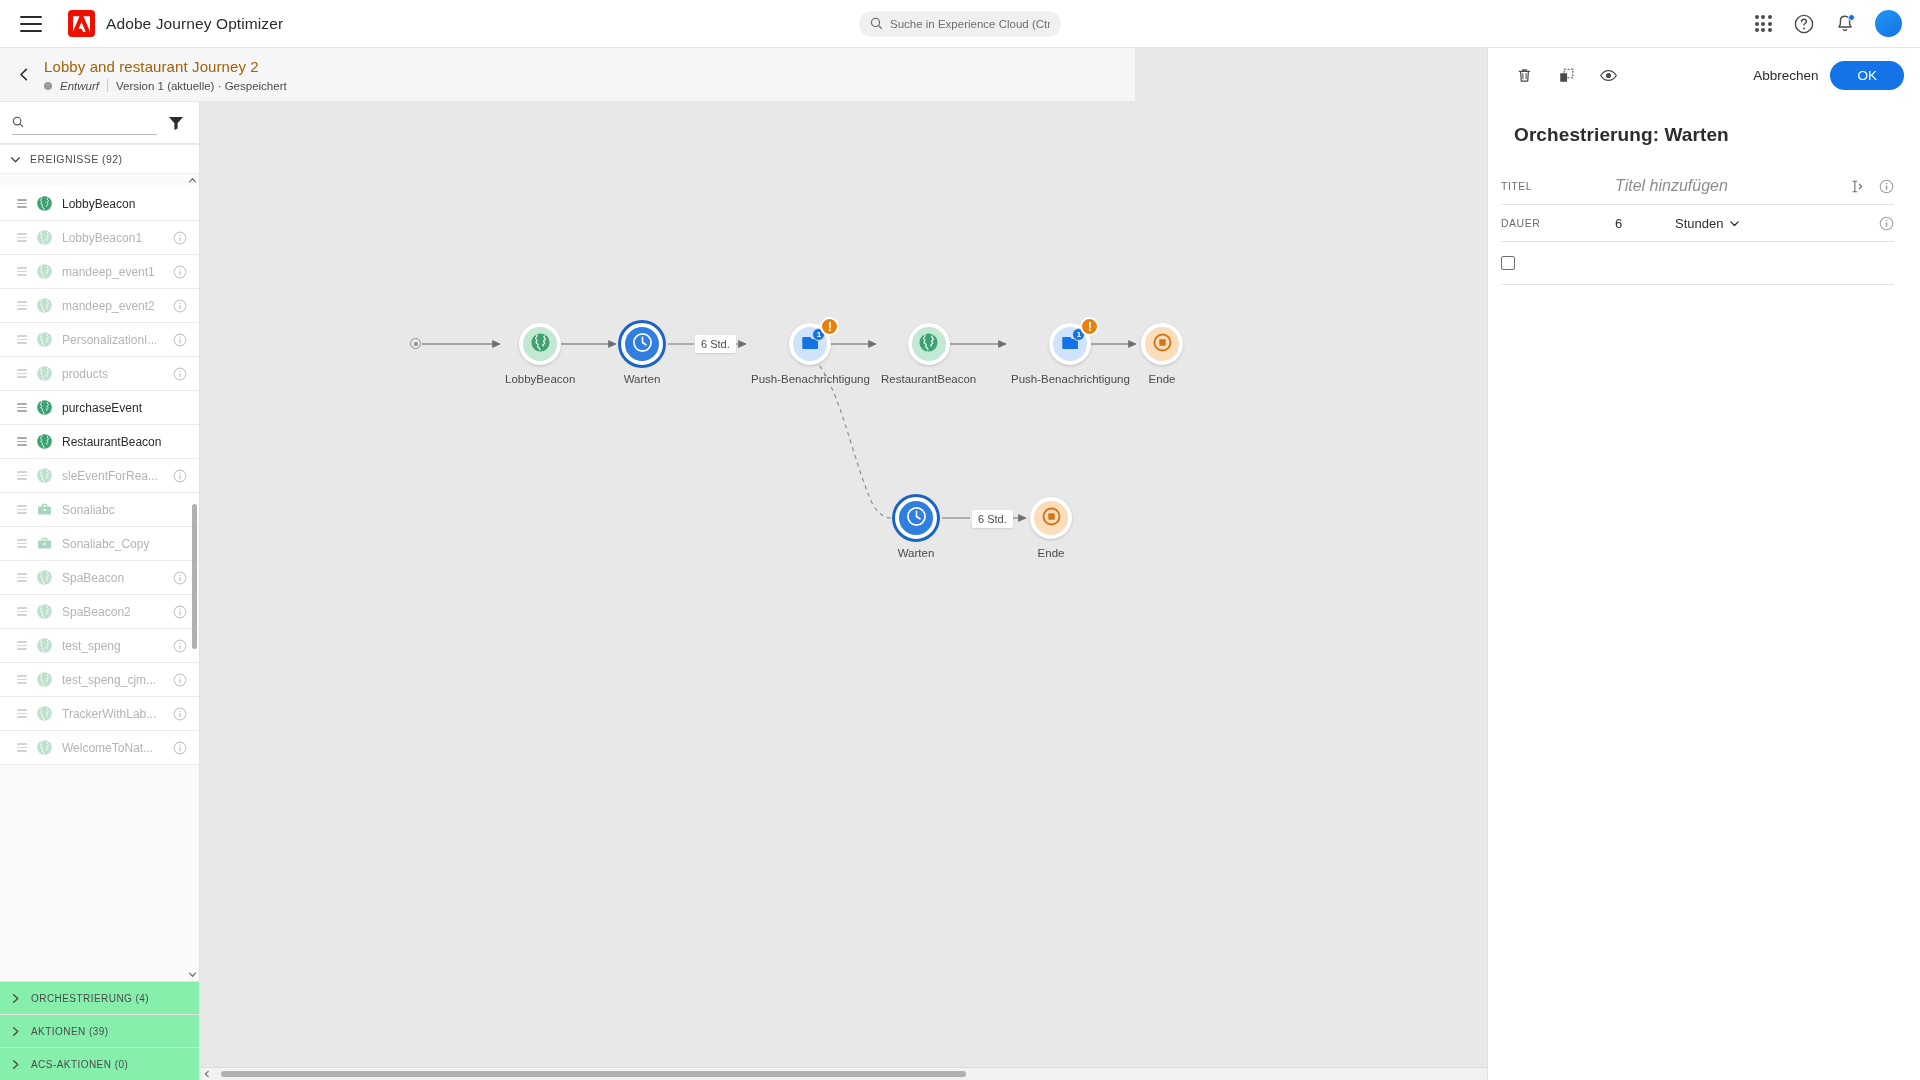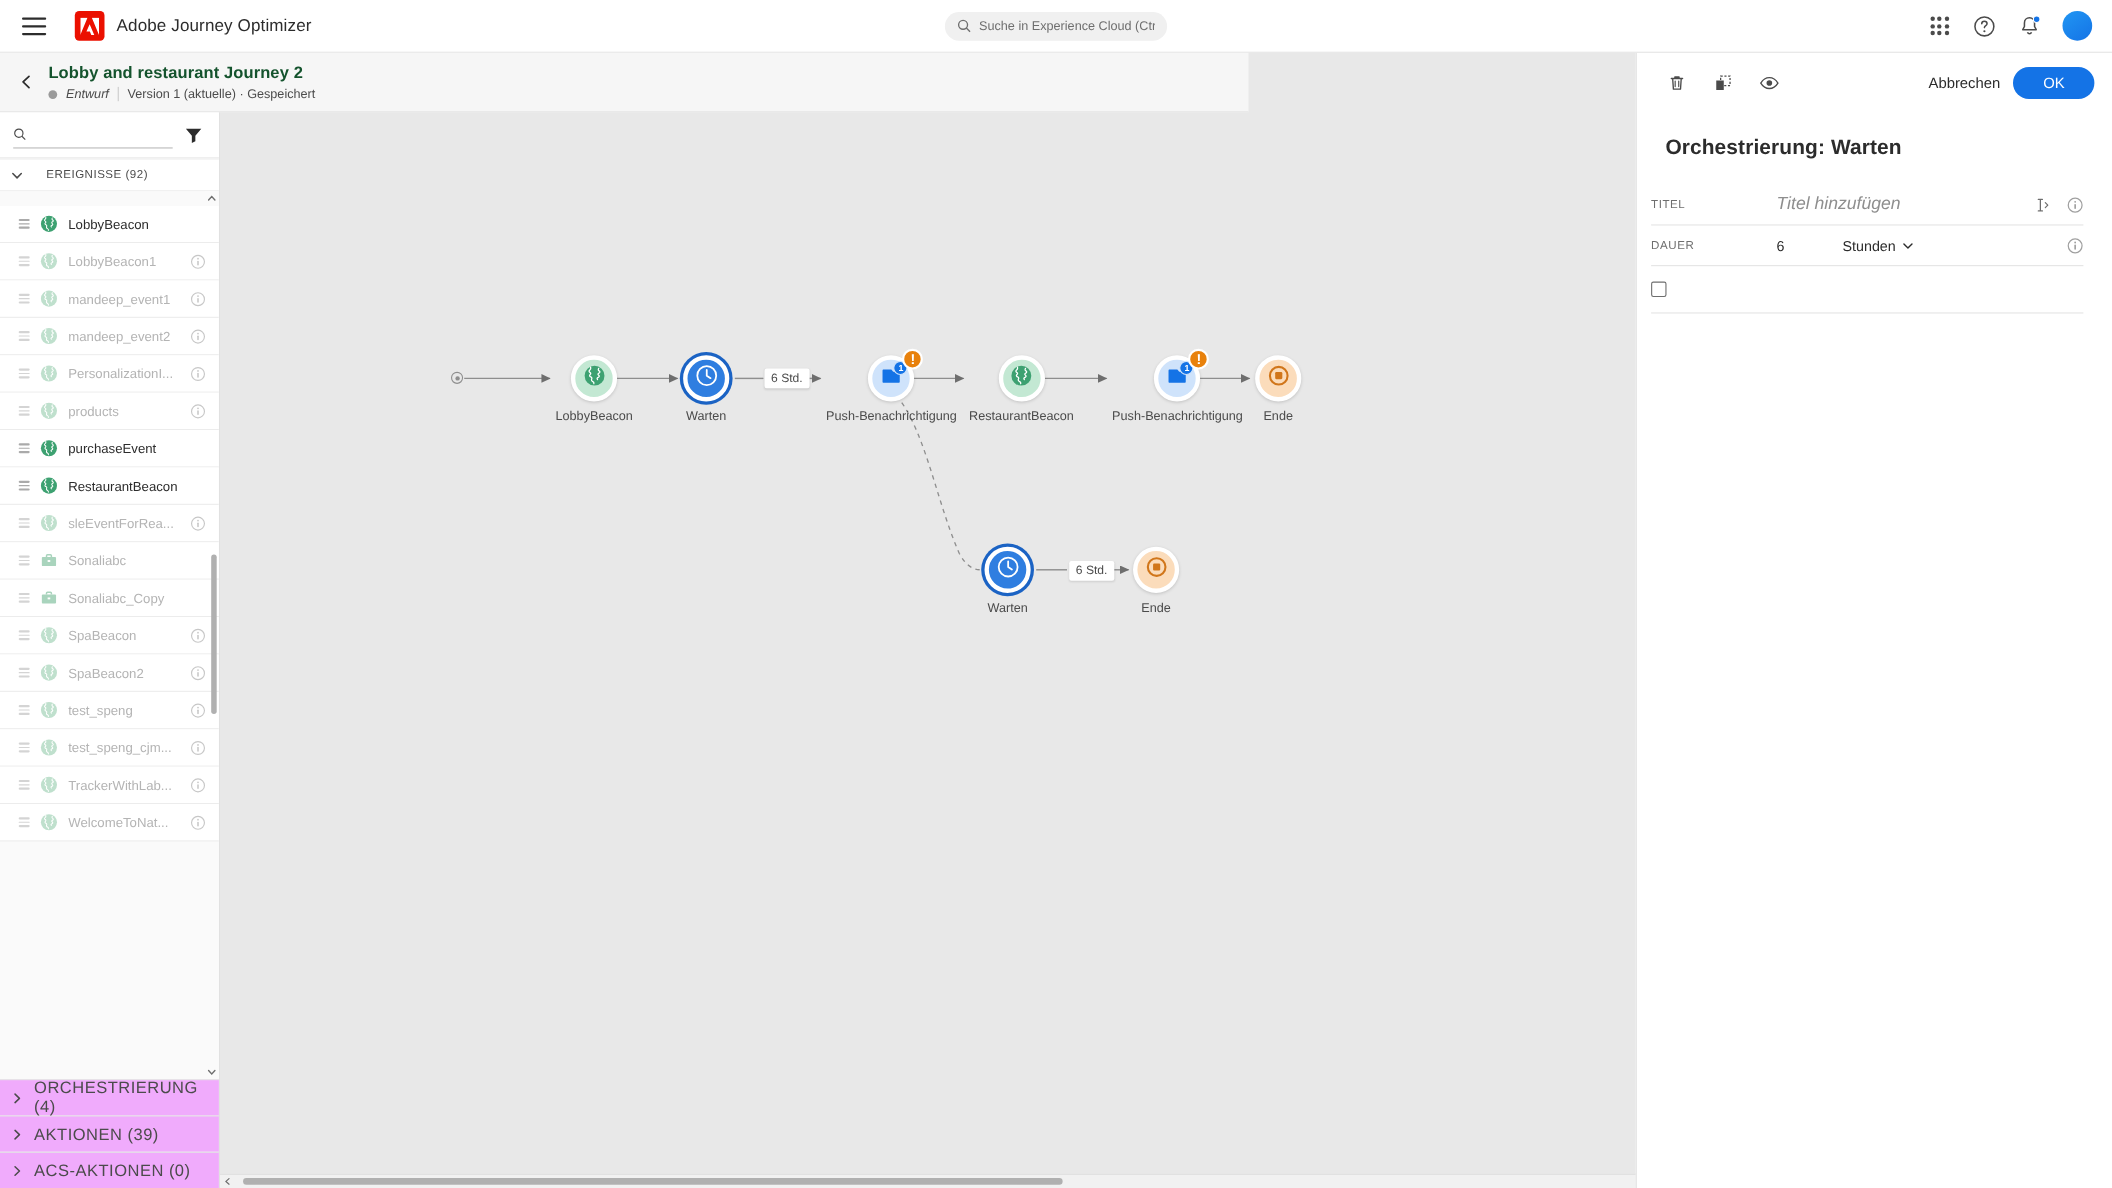--- a/index.html
+++ b/index.html
@@ -49,38 +49,38 @@
 
   .subheader {
     height: 54px; flex: 0 0 54px; background: #f6f6f6;
     display: flex; align-items: center; position: relative;
     border-bottom: 1px solid #e8e8e8;
     width: 1135px; z-index: 5;
   }
   .backbtn { width: 28px; margin-left: 10px; display: flex; align-items: center; justify-content: center; cursor: pointer; }
   .backbtn svg { width: 13px; height: 13px; }
   .jtitles { margin-left: 6px; }
-  .jtitle { font-size: 15px; font-weight: bold; color: #14532d; line-height: 19px; letter-spacing: .1px; }
+  .jtitle { font-size: 15px; font-weight: normal; color: #a16207; line-height: 19px; letter-spacing: .1px; }
   .jmeta { display: flex; align-items: center; gap: 8px; margin-top: 3px; font-size: 11.5px; color: #4b4b4b; }
   .jdot { width: 8px; height: 8px; border-radius: 50%; background: #9a9a9a; }
   .jstatus { font-style: italic; color: #4b4b4b; }
   .jsep { width: 1px; height: 13px; background: #cacaca; }
 
   .sidebar { flex: 1; display: flex; flex-direction: column; min-height: 0; background: #fff; }
   .searchrow {
     height: 42px; flex: 0 0 42px; display: flex; align-items: center;
     padding: 0 14px 0 12px; gap: 8px; border-bottom: 1px solid #e8e8e8;
   }
   .sb-searchfield { flex: 1; display: flex; align-items: center; gap: 8px; border-bottom: 1px solid #b9b9b9; height: 24px; }
   .sb-searchfield svg { width: 14px; height: 14px; }
   .sb-searchfield input { border: 0; outline: 0; background: transparent; font-size: 12px; font-family: inherit; width: 100%; color: #2c2c2c; }
   .filter-ic { width: 18px; height: 18px; cursor: pointer; margin-left: 2px; }
 
   .accordion-hdr {
-    height: 30px; display: flex; align-items: center; gap: 21px;
+    height: 30px; display: flex; align-items: center; gap: 9px;
     padding-left: 10px; background: #fff; cursor: pointer;
     font-size: 10.5px; color: #4b4b4b; letter-spacing: .45px;
     border-bottom: 1px solid #ececec;
   }
   .accordion-hdr.top { border-top: 1px solid #ececec; }
   .chev { width: 11px; height: 11px; flex: 0 0 11px; display: flex; align-items: center; justify-content: center; }
   .chev svg { width: 11px; height: 11px; }
   .chev.open svg { transform: rotate(90deg); }
 
   .listscroll { flex: 1; overflow: hidden; position: relative; min-height: 0; background: #fafafa; }
@@ -101,22 +101,22 @@
   .info-ic { width: 14px; height: 14px; flex: 0 0 14px; opacity: .55; cursor: pointer; }
   .info-ic svg { width: 14px; height: 14px; }
 
   .vscroll { position: absolute; right: 2px; width: 5px; background: #b0b0b0; border-radius: 3px; }
   .scroll-arrow { position: absolute; right: 0; width: 13px; height: 13px; display: flex; align-items: center; justify-content: center; background: #fafafa; z-index: 3; }
   .scroll-arrow svg { width: 9px; height: 9px; }
 
   .accordion-bottom { flex: 0 0 auto; }
   .acc-b {
     height: 33px; display: flex; align-items: center; gap: 10px; padding-left: 10px;
-    font-size: 15px; color: #4b4b4b; letter-spacing: .45px;
-    border-top: 1px solid #e4e4e4; background: #f0abfc; cursor: pointer;
+    font-size: 10px; color: #4b4b4b; letter-spacing: .45px;
+    border-top: 1px solid #e4e4e4; background: #86efac; cursor: pointer;
   }
 
   
   .canvaswrap { flex: 1; position: relative; min-width: 0; background: #e8e8e8; overflow: hidden; }
   .canvas { position: absolute; inset: 0 0 13px 0; overflow: hidden; }
   .canvas svg.edges { position: absolute; inset: 0; width: 100%; height: 100%; }
 
   .node { position: absolute; display: flex; flex-direction: column; align-items: center; cursor: pointer; }
   .node .circ {
     width: 42px; height: 42px; border-radius: 50%;

